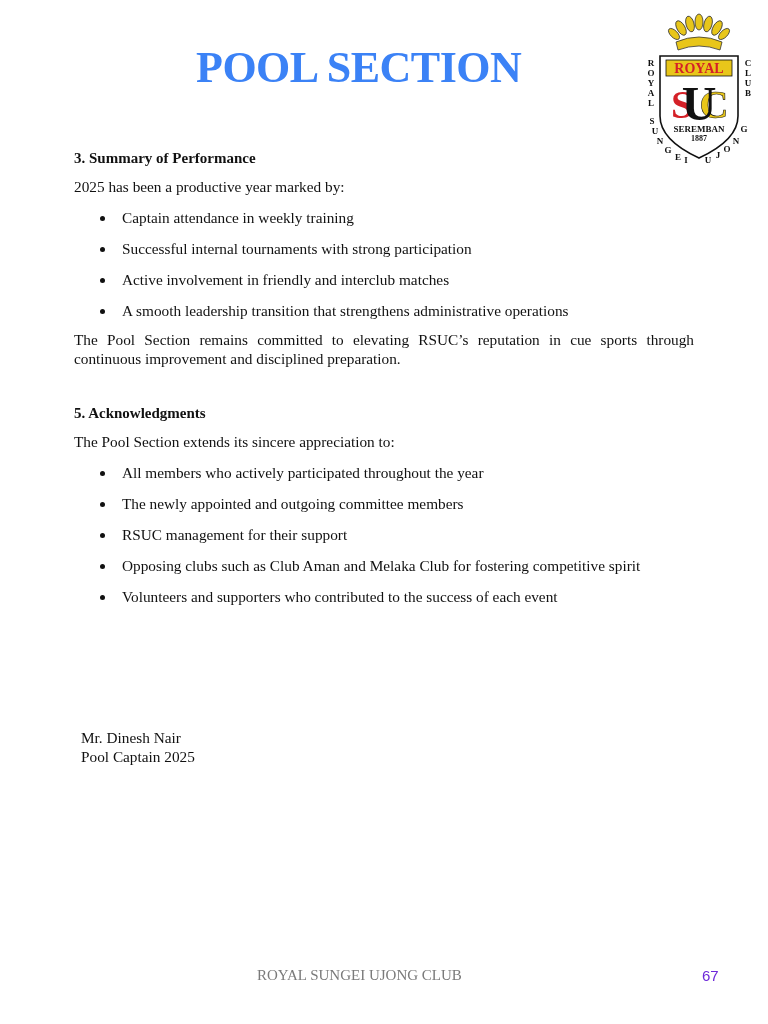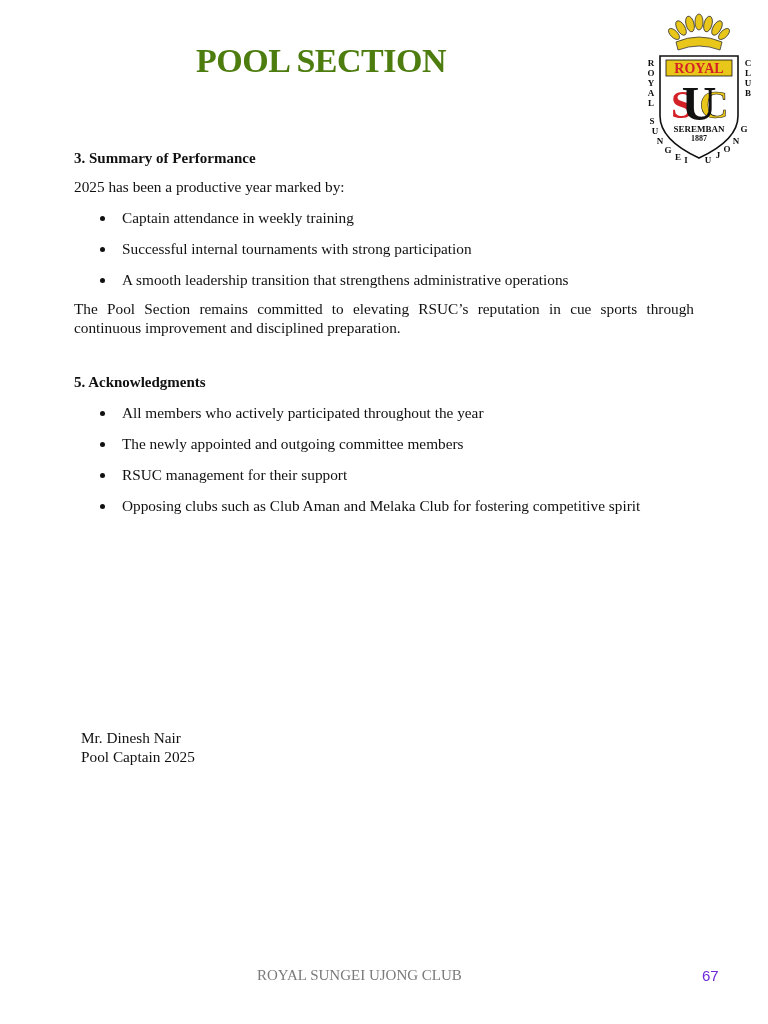--- a/index.html
+++ b/index.html
@@ -1,19 +1,19 @@
 <!DOCTYPE html>
 <html><head>
   <meta charset="utf-8">
   <style>
     html, body { margin: 0; padding: 0; background: #ffffff; }
     body { width: 768px; height: 1024px; position: relative; overflow: hidden;
            font-family: "Liberation Serif", "DejaVu Serif", serif; color: #111; }
-    .page-title { position: absolute; left: 196px; top: 42px; font-size: 34px; font-weight: bold;
-                  letter-spacing: -0.5px; margin: 0; color: #4d7c0f; }
+    .page-title { position: absolute; left: 196px; top: 42px; font-size: 44px; font-weight: bold;
+                  letter-spacing: -0.5px; margin: 0; color: #3b82f6; }
     .logo { position: absolute; left: 638px; top: 8px; width: 122px; height: 160px; }
     .content { position: absolute; left: 74px; top: 148px; width: 620px; font-size: 15.3px; line-height: 20px; }
     .section-heading { font-weight: bold; margin: 0; font-size: 15px; }
     .intro { margin: 9px 0 0 0; }
     ul.bullets { list-style: none; margin: 3px 0 0 0; padding: 0; }
     ul.bullets li { position: relative; padding-left: 48px; margin-top: 11px; }
     ul.bullets li .dot { position: absolute; left: 26px; top: 8px; width: 5px; height: 5px;
                          border-radius: 50%; background: #111; }
     .para { margin: 9px 0 0 0; text-align: justify; line-height: 19px; }
     .sec5 { margin-top: 35px; }
@@ -78,32 +78,35 @@
   </svg>
 </div>
 
 <div class="content">
   <section>
     <h2 class="section-heading">3. Summary of Performance</h2>
     <p class="intro">2025 has been a productive year marked by:</p>
     <ul class="bullets">
       <li><span class="dot"></span><span>Captain attendance in weekly training</span></li>
       <li><span class="dot"></span><span>Successful internal tournaments with strong participation</span></li>
+      <li><span class="dot"></span><span>Active involvement in friendly and interclub matches</span></li>
       <li><span class="dot"></span><span>A smooth leadership transition that strengthens administrative operations</span></li>
     </ul>
     <p class="para">The Pool Section remains committed to elevating RSUC’s reputation in cue sports through continuous improvement and disciplined preparation.</p>
   </section>
 
   <section class="sec5">
     <h2 class="section-heading">5. Acknowledgments</h2>
+    <p class="intro">The Pool Section extends its sincere appreciation to:</p>
     <ul class="bullets">
       <li><span class="dot"></span><span>All members who actively participated throughout the year</span></li>
       <li><span class="dot"></span><span>The newly appointed and outgoing committee members</span></li>
       <li><span class="dot"></span><span>RSUC management for their support</span></li>
       <li><span class="dot"></span><span>Opposing clubs such as Club Aman and Melaka Club for fostering competitive spirit</span></li>
+      <li><span class="dot"></span><span>Volunteers and supporters who contributed to the success of each event</span></li>
     </ul>
   </section>
 </div>
 
 <div class="signature">
   <div>Mr. Dinesh Nair</div>
   <div>Pool Captain 2025</div>
 </div>
 
 <div class="footer-text">ROYAL SUNGEI UJONG CLUB</div>

